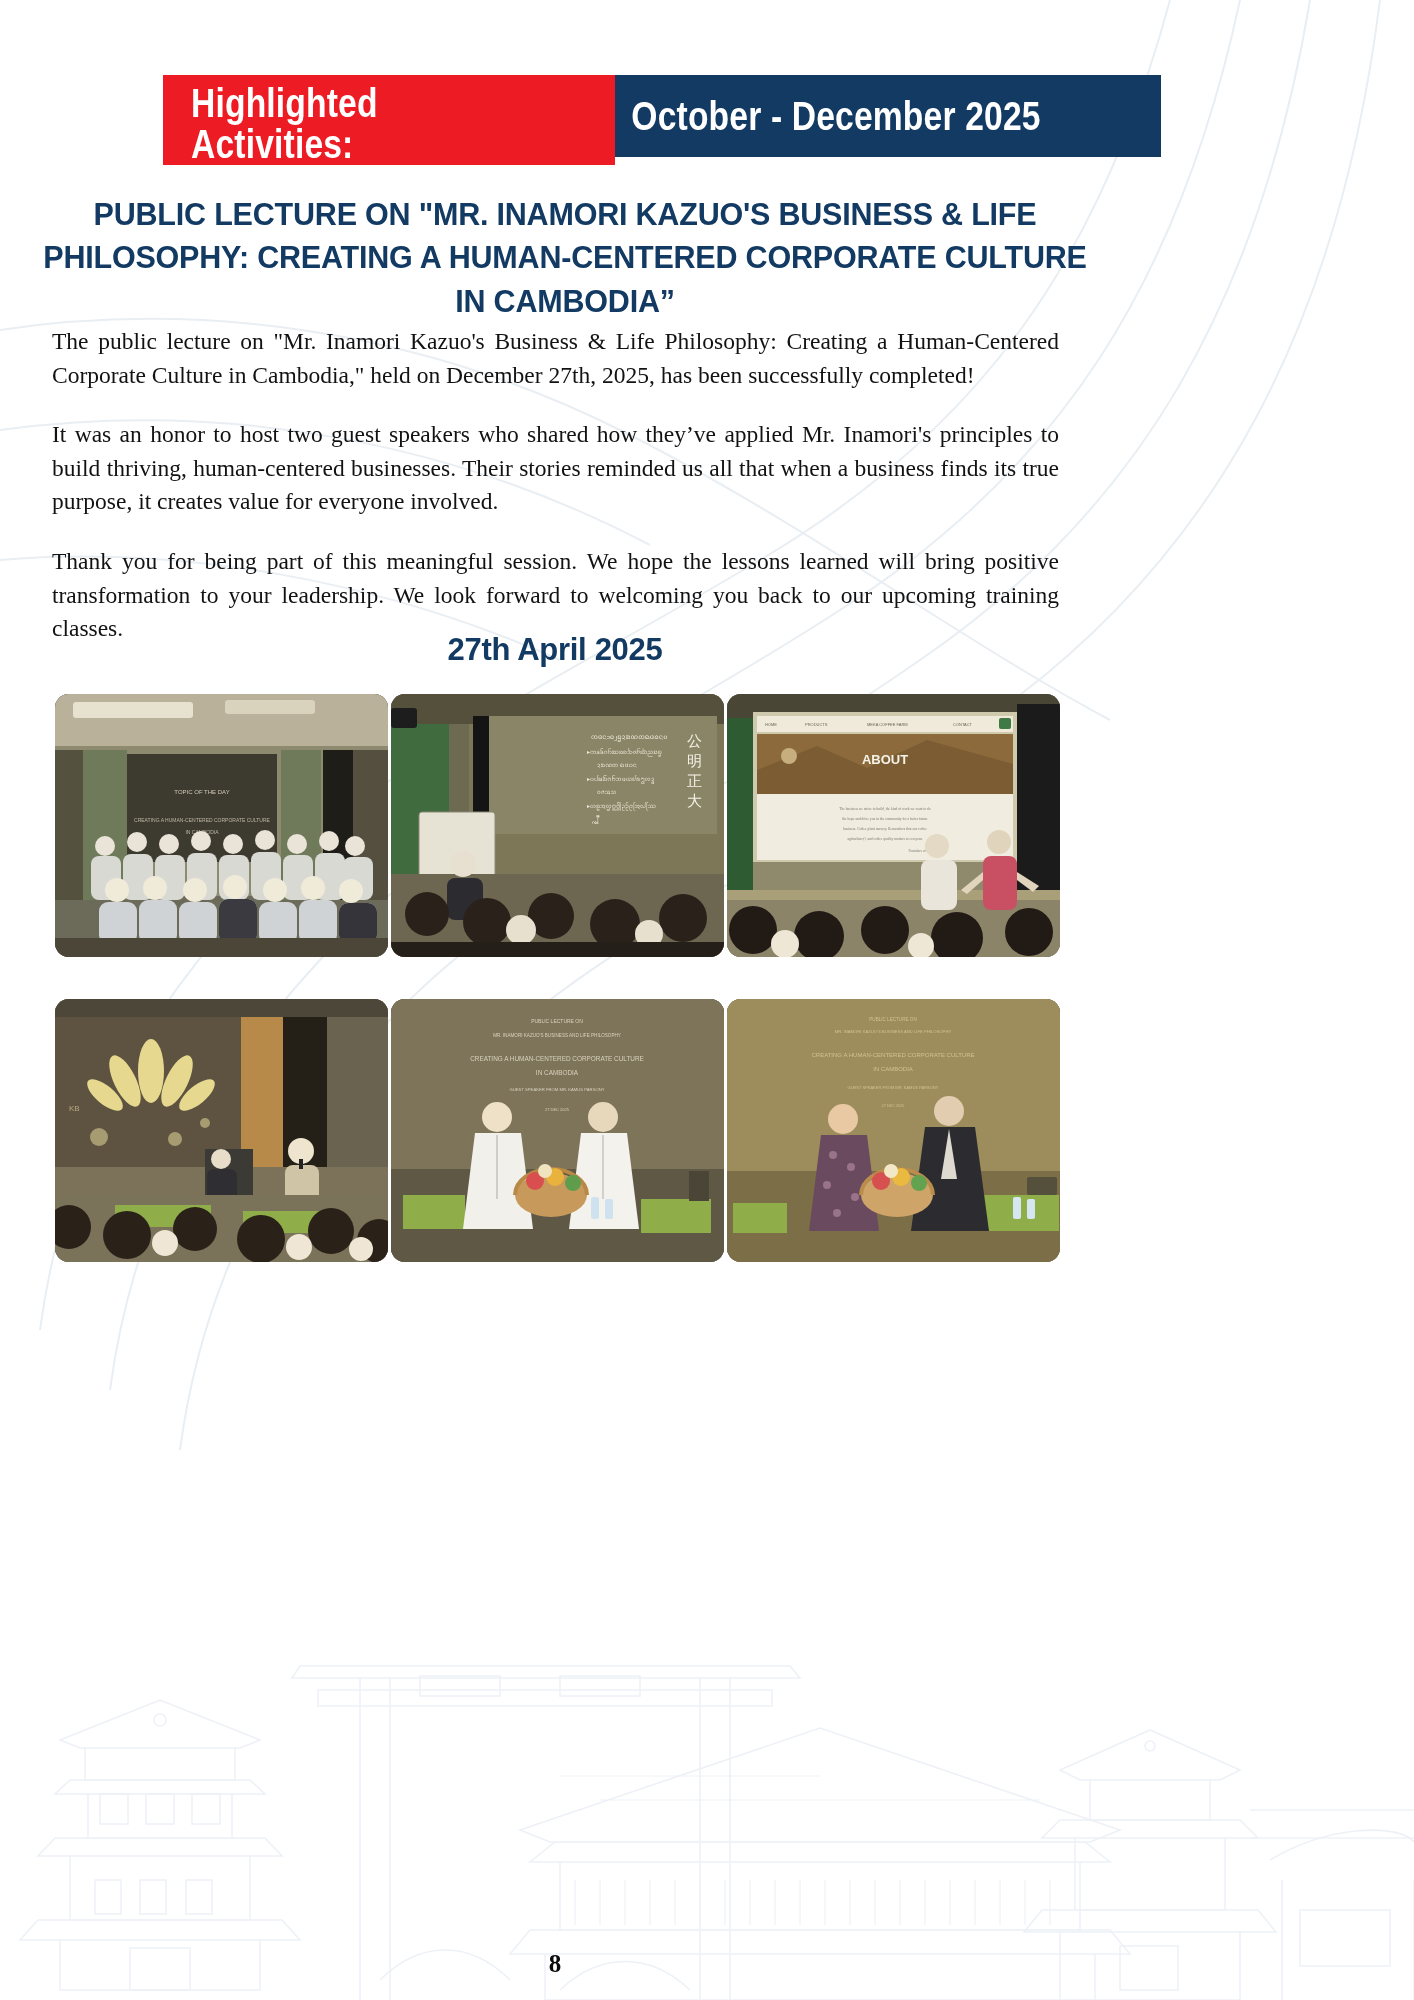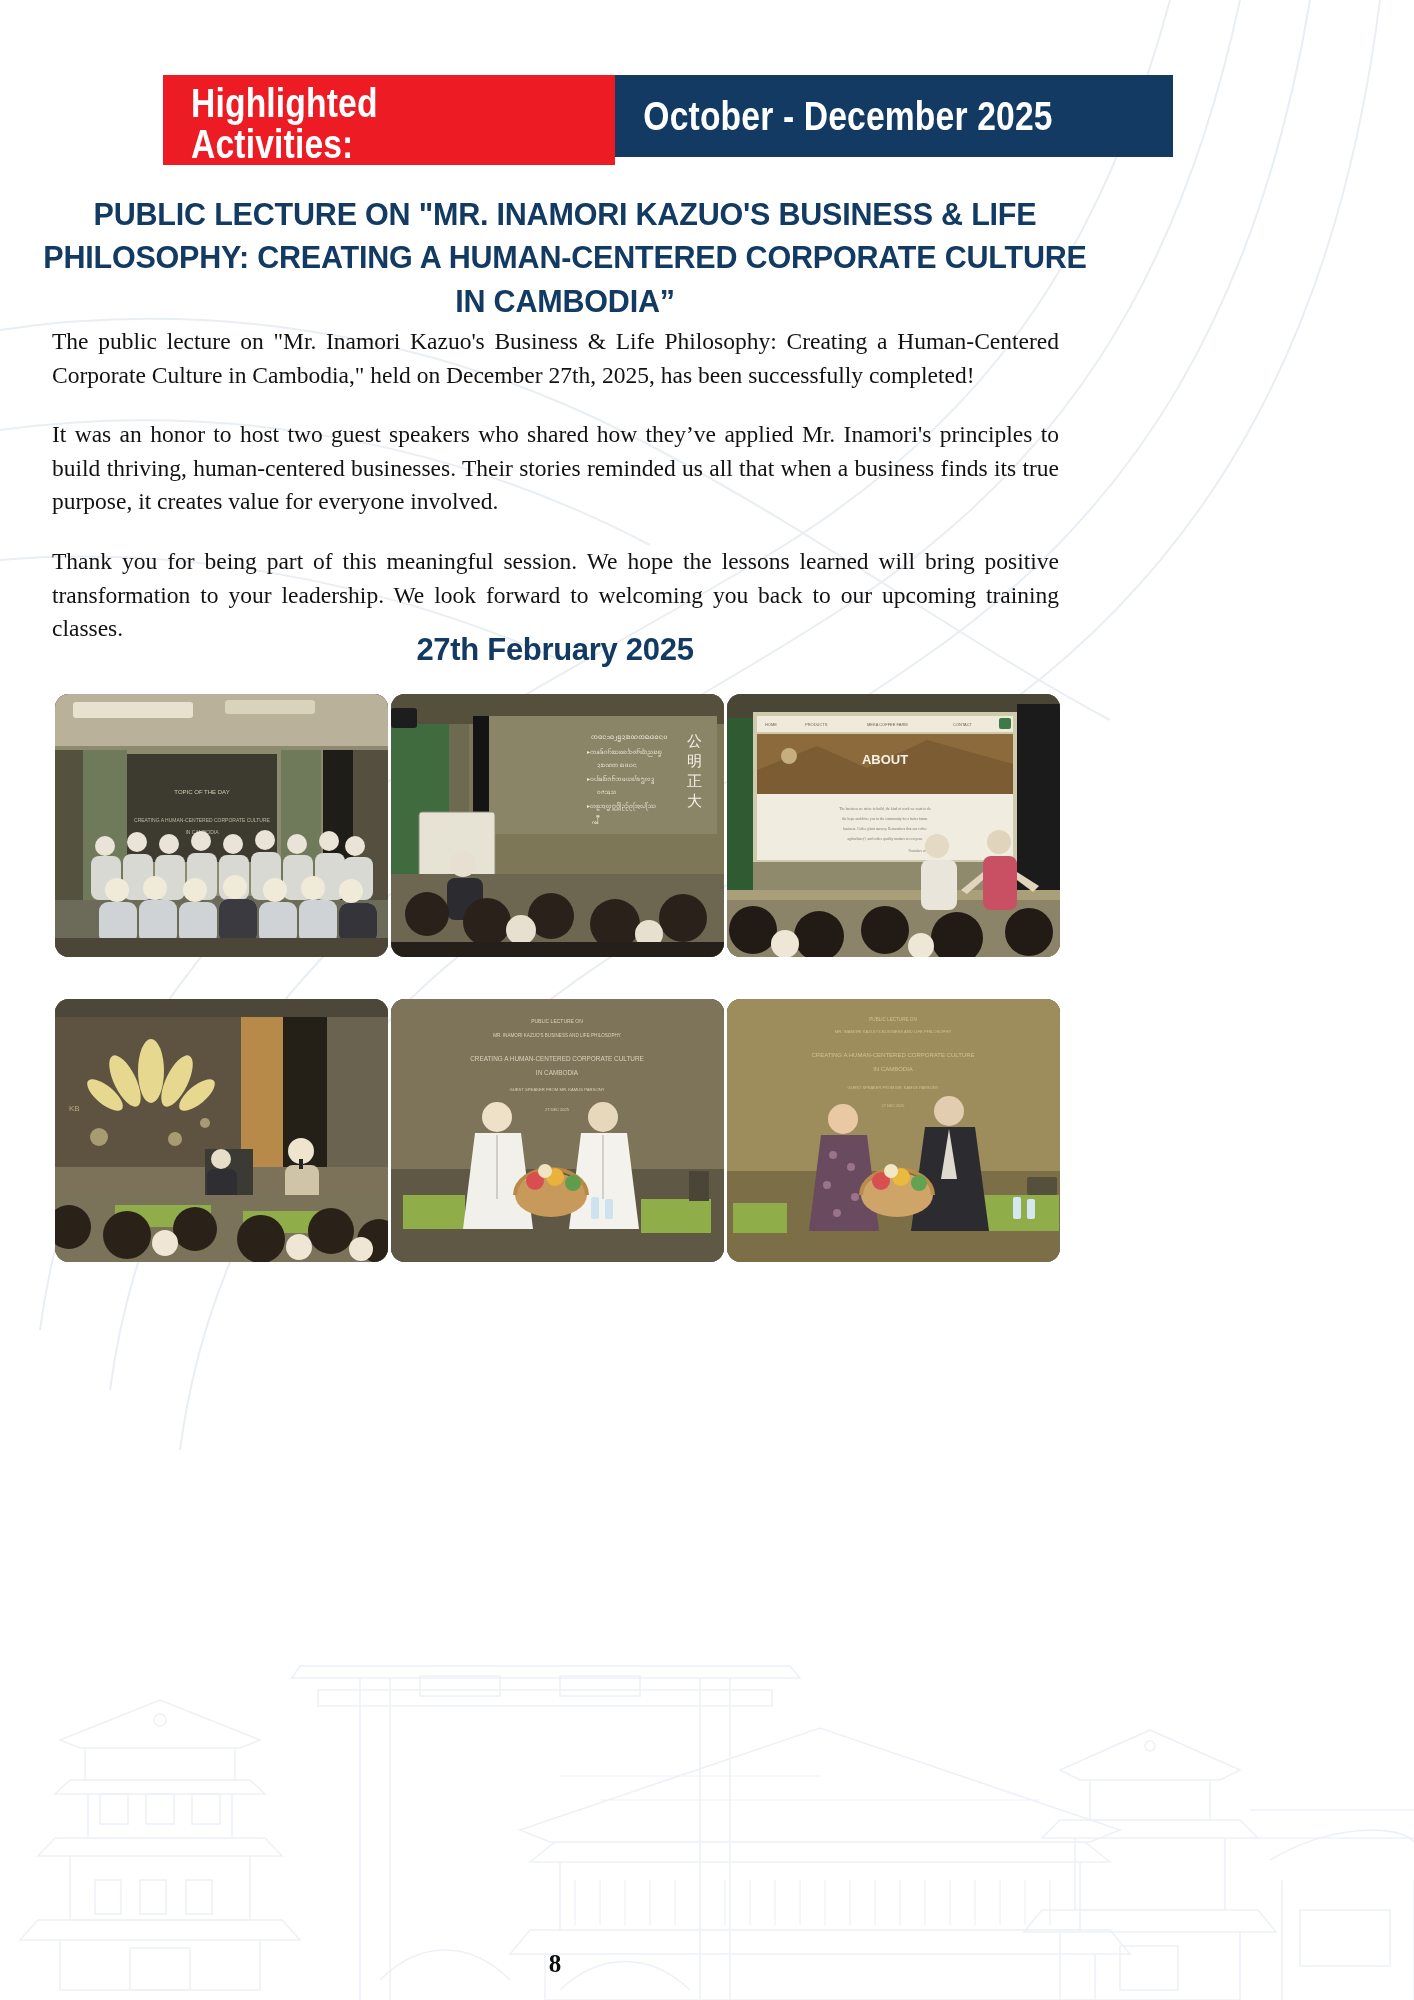--- a/index.html
+++ b/index.html
@@ -16,21 +16,21 @@
   
   .banner{position:absolute;left:163px;top:75px;display:flex;z-index:3;}
   .banner-red,.banner-navy{
     font-family:"Liberation Sans", sans-serif;
     font-weight:700;color:#ffffff;letter-spacing:.2px;
     display:flex;align-items:center;justify-content:center;
     font-size:41px;line-height:1;
     transform:scaleX(.82);transform-origin:left center;
   }
   .banner-red-wrap{background:#ED1C24;height:82px;display:flex;align-items:center;padding:8px 26px 0 28px;}
-  .banner-navy-wrap{background:#123A63;height:82px;display:flex;align-items:center;padding:0 30px 0 28px;}
+  .banner-navy-wrap{background:#123A63;height:82px;display:flex;align-items:center;padding:0 30px 0 16px;}
   .banner-red-wrap .banner-red{width:398px;}
   .banner-navy-wrap .banner-navy{width:500px;}
 
   
   .title{
     position:absolute;left:30px;top:193px;width:1070px;z-index:3;
     font-family:"Liberation Sans", sans-serif;
     font-weight:700;color:#123A63;text-align:center;
     font-size:30.5px;line-height:1.42;letter-spacing:-0.2px;
   }
@@ -175,21 +175,21 @@
   <span>PUBLIC LECTURE ON "MR. INAMORI KAZUO'S BUSINESS &amp; LIFE PHILOSOPHY:</span>
   <span>CREATING A HUMAN-CENTERED CORPORATE CULTURE IN CAMBODIA”</span>
 </div>
 
 <div class="body-copy">
   <p>The public lecture on "Mr. Inamori Kazuo's Business &amp; Life Philosophy: Creating a Human-Centered Corporate Culture in Cambodia," held on December 27th, 2025, has been successfully completed!</p>
   <p>It was an honor to host two guest speakers who shared how they’ve applied Mr. Inamori's principles to build thriving, human-centered businesses. Their stories reminded us all that when a business finds its true purpose, it creates value for everyone involved.</p>
   <p>Thank you for being part of this meaningful session. We hope the lessons learned will bring positive transformation to your leadership. We look forward to welcoming you back to our upcoming training classes.</p>
 </div>
 
-<div class="date-heading">27th February 2025</div>
+<div class="date-heading">27th April 2025</div>
 
 <div class="photo-grid">
 
   <div class="photo">
     <svg viewBox="0 0 333 263" preserveAspectRatio="none">
       <rect width="333" height="263" fill="#6c6a58"></rect>
       <rect x="0" y="0" width="333" height="52" fill="#b9b19a"></rect>
       <rect x="18" y="8" width="120" height="16" rx="3" fill="#e7e2cf"></rect>
       <rect x="170" y="6" width="90" height="14" rx="3" fill="#d9d3bd"></rect>
       <rect x="0" y="52" width="333" height="150" fill="#8e8a70"></rect>

